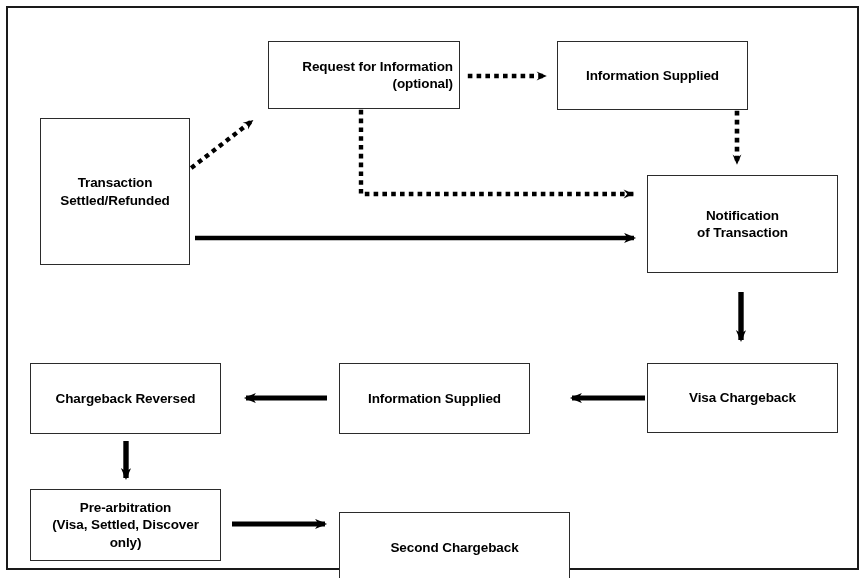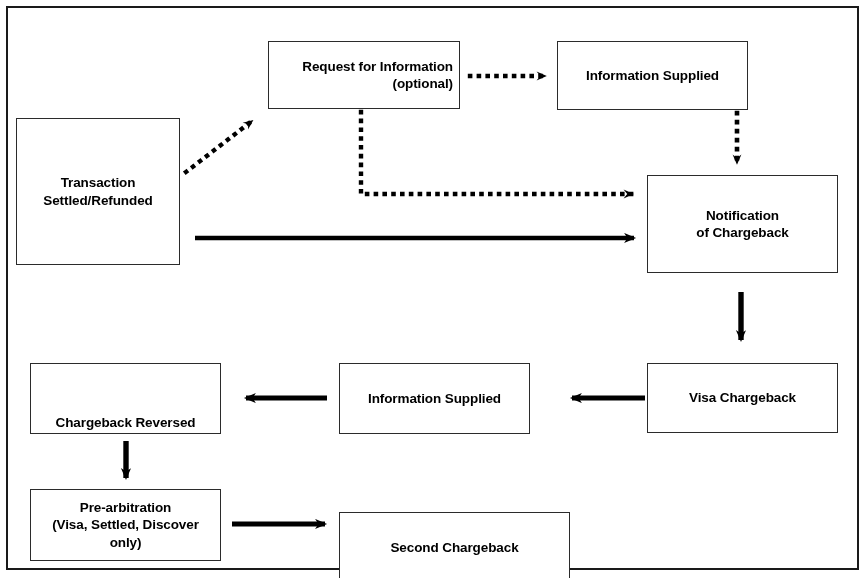--- a/index.html
+++ b/index.html
@@ -107,46 +107,46 @@
 
     <g>
       <line x1="126" y1="441" x2="126" y2="478" stroke="#000000" stroke-width="5.4" marker-end="url(#arrow-solid-lg)"></line>
     </g>
 
     <g>
       <line x1="232" y1="524" x2="325" y2="524" stroke="#000000" stroke-width="5.2" marker-end="url(#arrow-solid-lg)"></line>
     </g>
   </svg>
 
-  <div class="node" style="left:16px; top:118px; width:164px; height:147px;">
+  <div class="node" style="left:40px; top:118px; width:150px; height:147px;">
     <span class="label">
       <span>Transaction</span><br>
       <span>Settled/Refunded</span>
     </span>
   </div>
 
   <div class="node" style="left:268px; top:41px; width:192px; height:68px;text-align:right;">
     <span class="label">
       <span>Request for Information</span><br>
       <span>(optional)</span>
     </span>
   </div>
 
   <div class="node" style="left:557px; top:41px; width:191px; height:69px;">
     <span class="label">Information Supplied</span>
   </div>
 
   <div class="node" style="left:647px; top:175px; width:191px; height:98px;">
     <span class="label">
       <span>Notification</span><br>
-      <span>of Chargeback</span>
+      <span>of Transaction</span>
     </span>
   </div>
 
-  <div class="node" style="left:30px; top:363px; width:191px; height:71px;align-items:flex-end;">
+  <div class="node" style="left:30px; top:363px; width:191px; height:71px;">
     <span class="label">Chargeback Reversed</span>
   </div>
 
   <div class="node" style="left:339px; top:363px; width:191px; height:71px;">
     <span class="label">Information Supplied</span>
   </div>
 
   <div class="node" style="left:647px; top:363px; width:191px; height:70px;">
     <span class="label">Visa Chargeback</span>
   </div>

